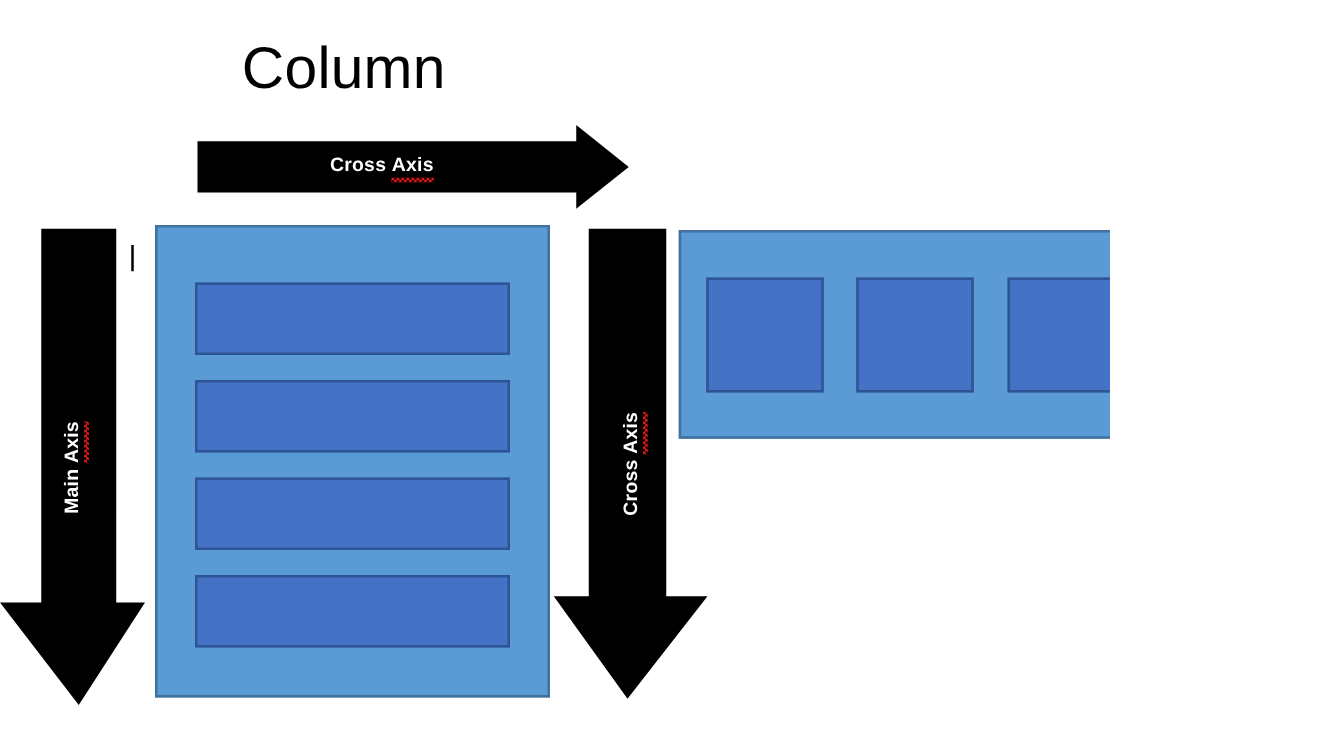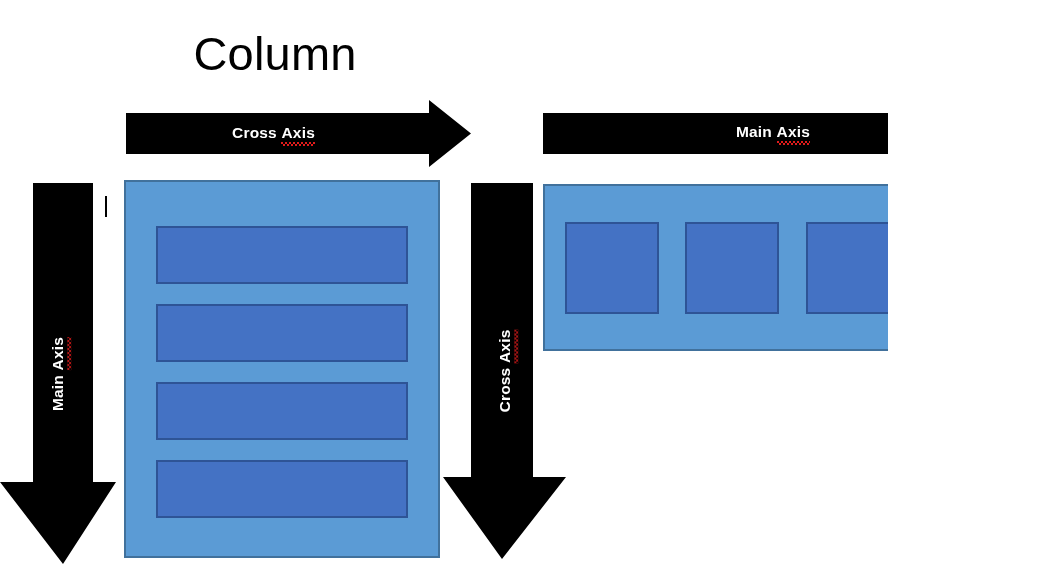--- a/index.html
+++ b/index.html
@@ -68,21 +68,21 @@
     height: 4px;
     background-image:
       linear-gradient(45deg, transparent 40%, #e01b1b 40%, #e01b1b 60%, transparent 60%),
       linear-gradient(-45deg, transparent 40%, #e01b1b 40%, #e01b1b 60%, transparent 60%);
     background-size: 4px 4px;
     background-repeat: repeat-x;
     background-position: 0 0, 2px 0;
   }
 
   
-  #arrow-cross-h { left: 108px; top: 100px;  width: 345px; height: 67px; padding-left: 18px; }
+  #arrow-cross-h { left: 140px; top: 100px;  width: 345px; height: 67px; padding-left: 18px; }
   #arrow-main-h  { left: 543px; top: 100px;  width: 506px; height: 67px; }
   #arrow-cross-h .arrow-label { left: 0; right: 32px; top: 25px; text-align: center; }
   #arrow-main-h  .arrow-label { left: 0; right: 46px; top: 24px; text-align: center; }
 
   
   #arrow-main-v  { left: 0px;   top: 183px; width: 116px; height: 381px; }
   #arrow-cross-v { left: 443px; top: 183px; width: 123px; height: 376px; }
   #arrow-main-v .arrow-label {
     left: 50%; top: 50%;
     transform: translate(-50%, -50%) rotate(-90deg);
@@ -151,26 +151,20 @@
   <div class="section-title" id="title-column">Column</div>
 
 
   <div class="arrow" id="arrow-cross-h">
     <svg viewBox="0 0 345 67" preserveAspectRatio="none">
       <polygon points="0,13 303,13 303,0 345,33.5 303,67 303,54 0,54" fill="#000000"></polygon>
     </svg>
     <div class="arrow-label"><span>Cross </span><span class="squiggle">Axis</span></div>
   </div>
 
-  <div class="arrow" id="arrow-main-h">
-    <svg viewBox="0 0 506 67" preserveAspectRatio="none">
-      <polygon points="0,13 446,13 446,0 506,33.5 446,67 446,54 0,54" fill="#000000"></polygon>
-    </svg>
-    <div class="arrow-label"><span>Main </span><span class="squiggle">Axis</span></div>
-  </div>
 
   <div class="arrow" id="arrow-main-v">
     <svg viewBox="0 0 116 381" preserveAspectRatio="none">
       <polygon points="33,0 93,0 93,299 116,299 63,381 0,299 33,299" fill="#000000"></polygon>
     </svg>
     <div class="arrow-label"><span>Main </span><span class="squiggle">Axis</span></div>
   </div>
 
   <div class="arrow" id="arrow-cross-v">
     <svg viewBox="0 0 123 376" preserveAspectRatio="none">

